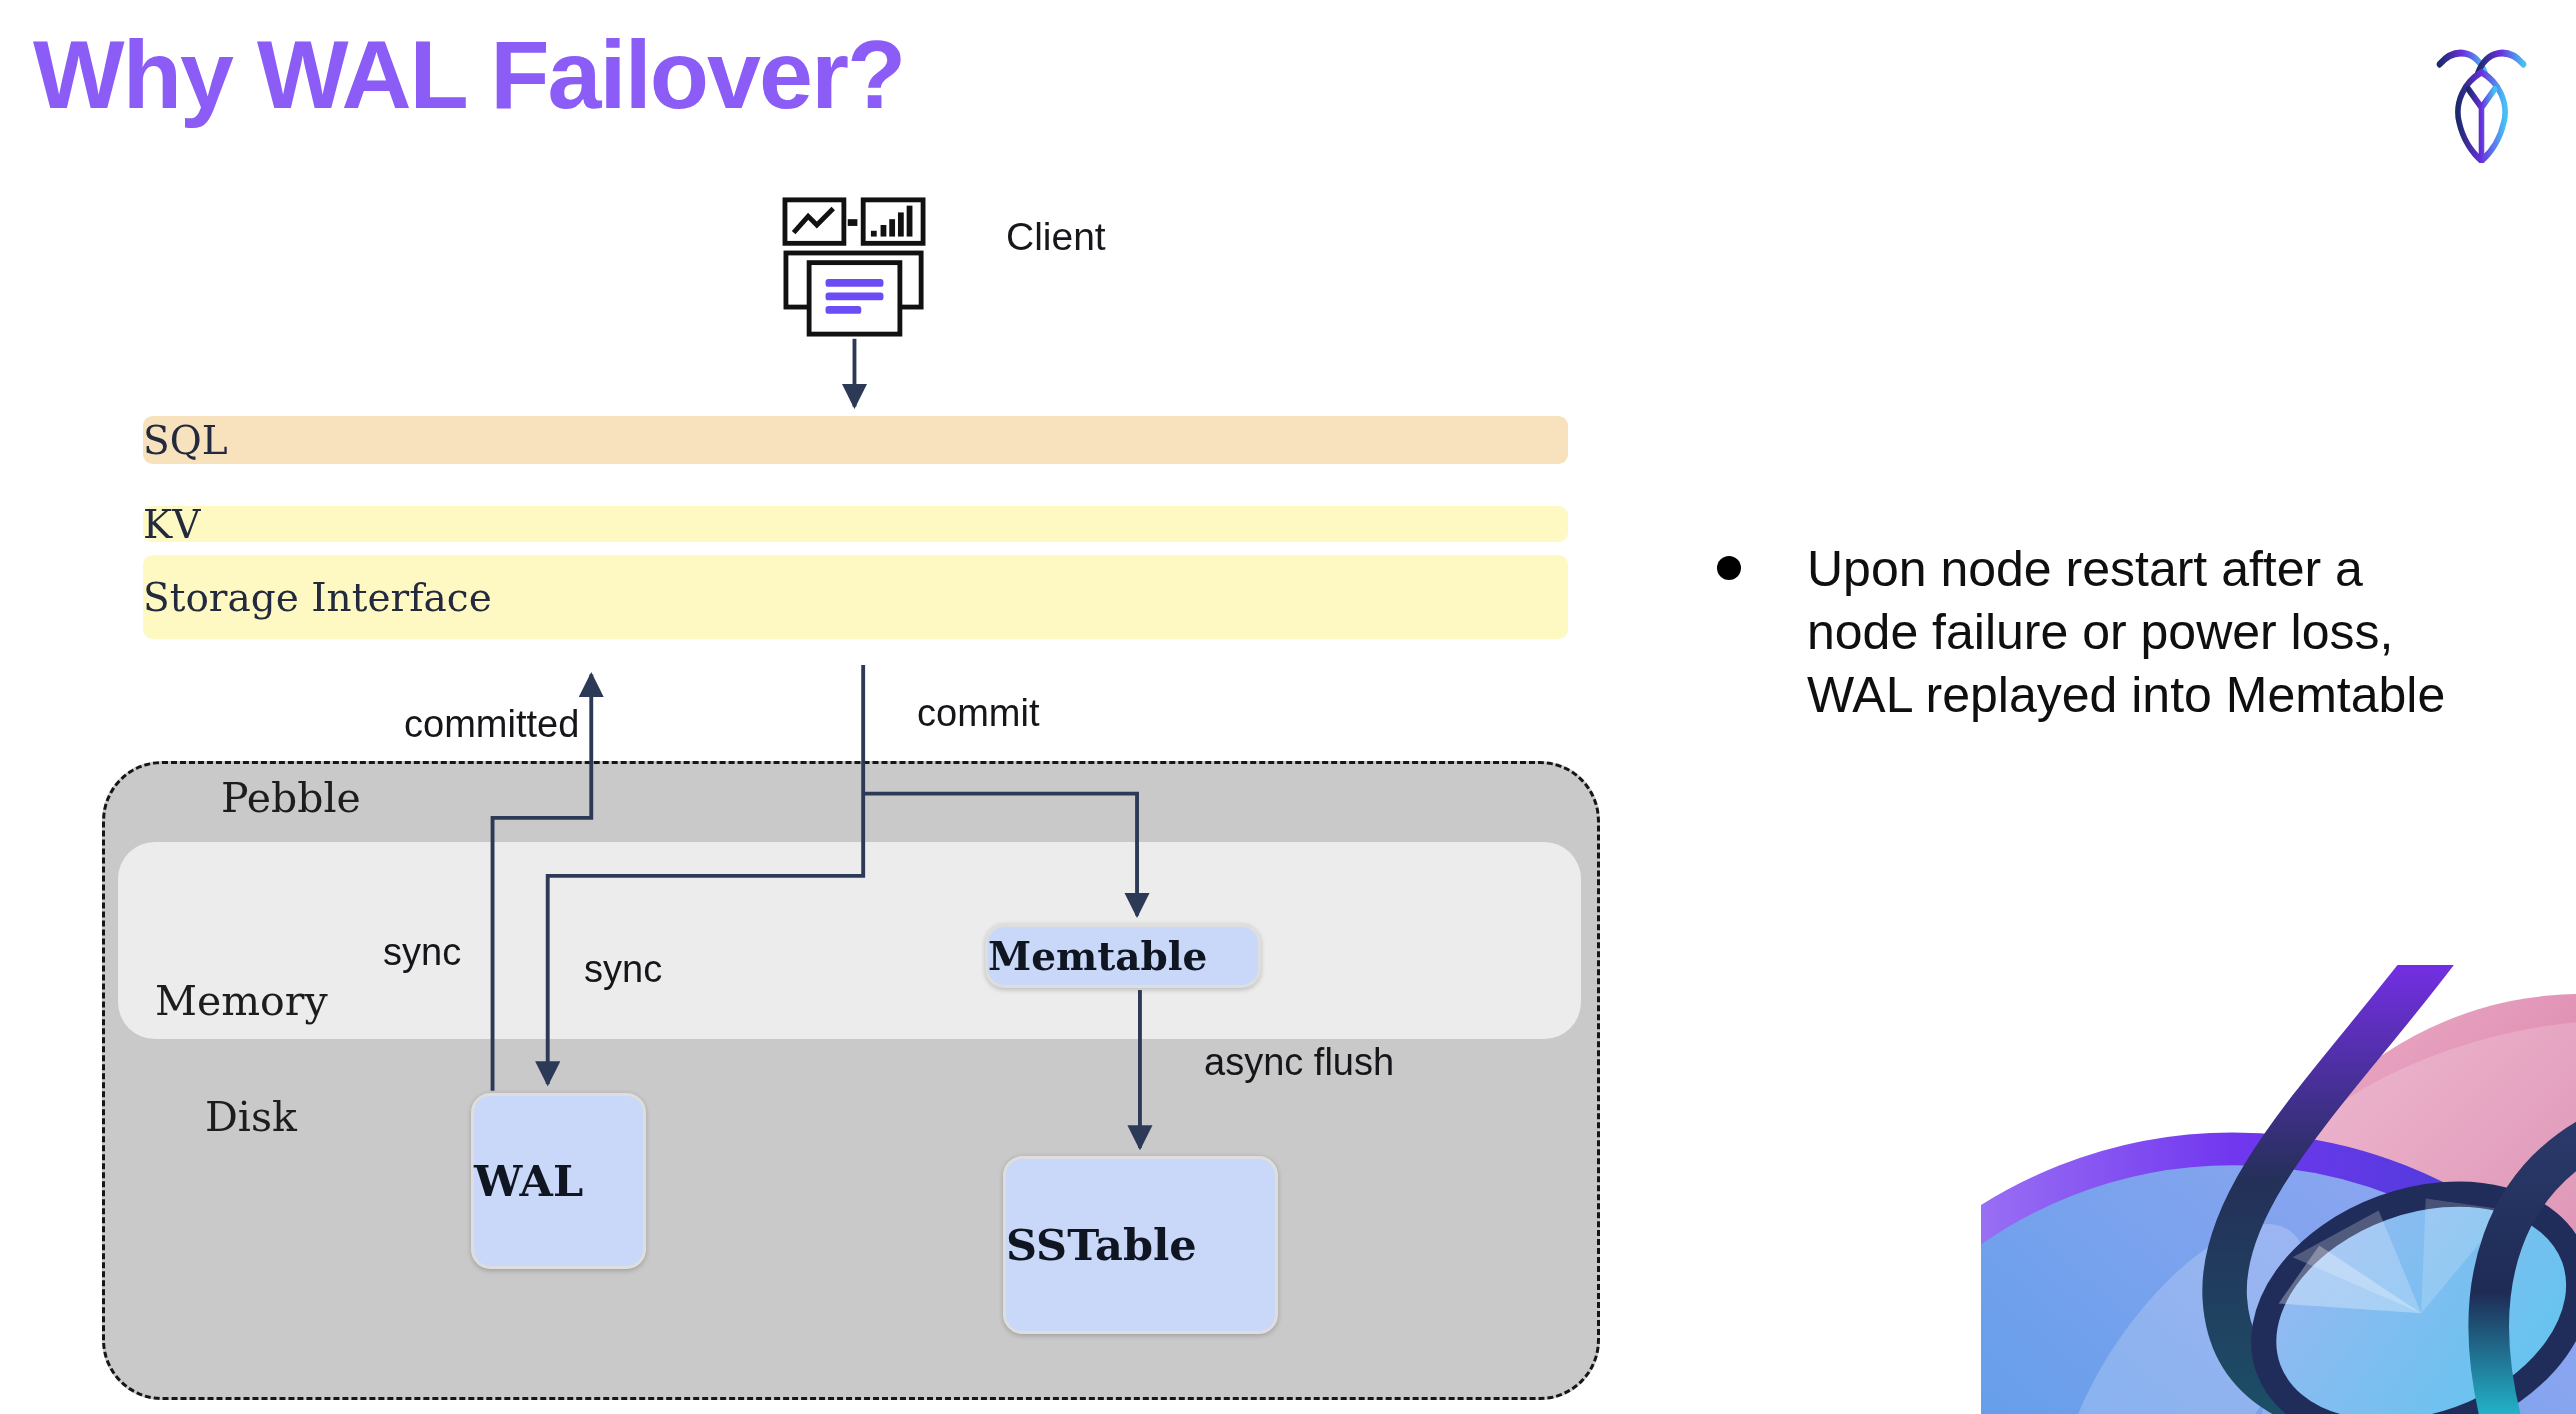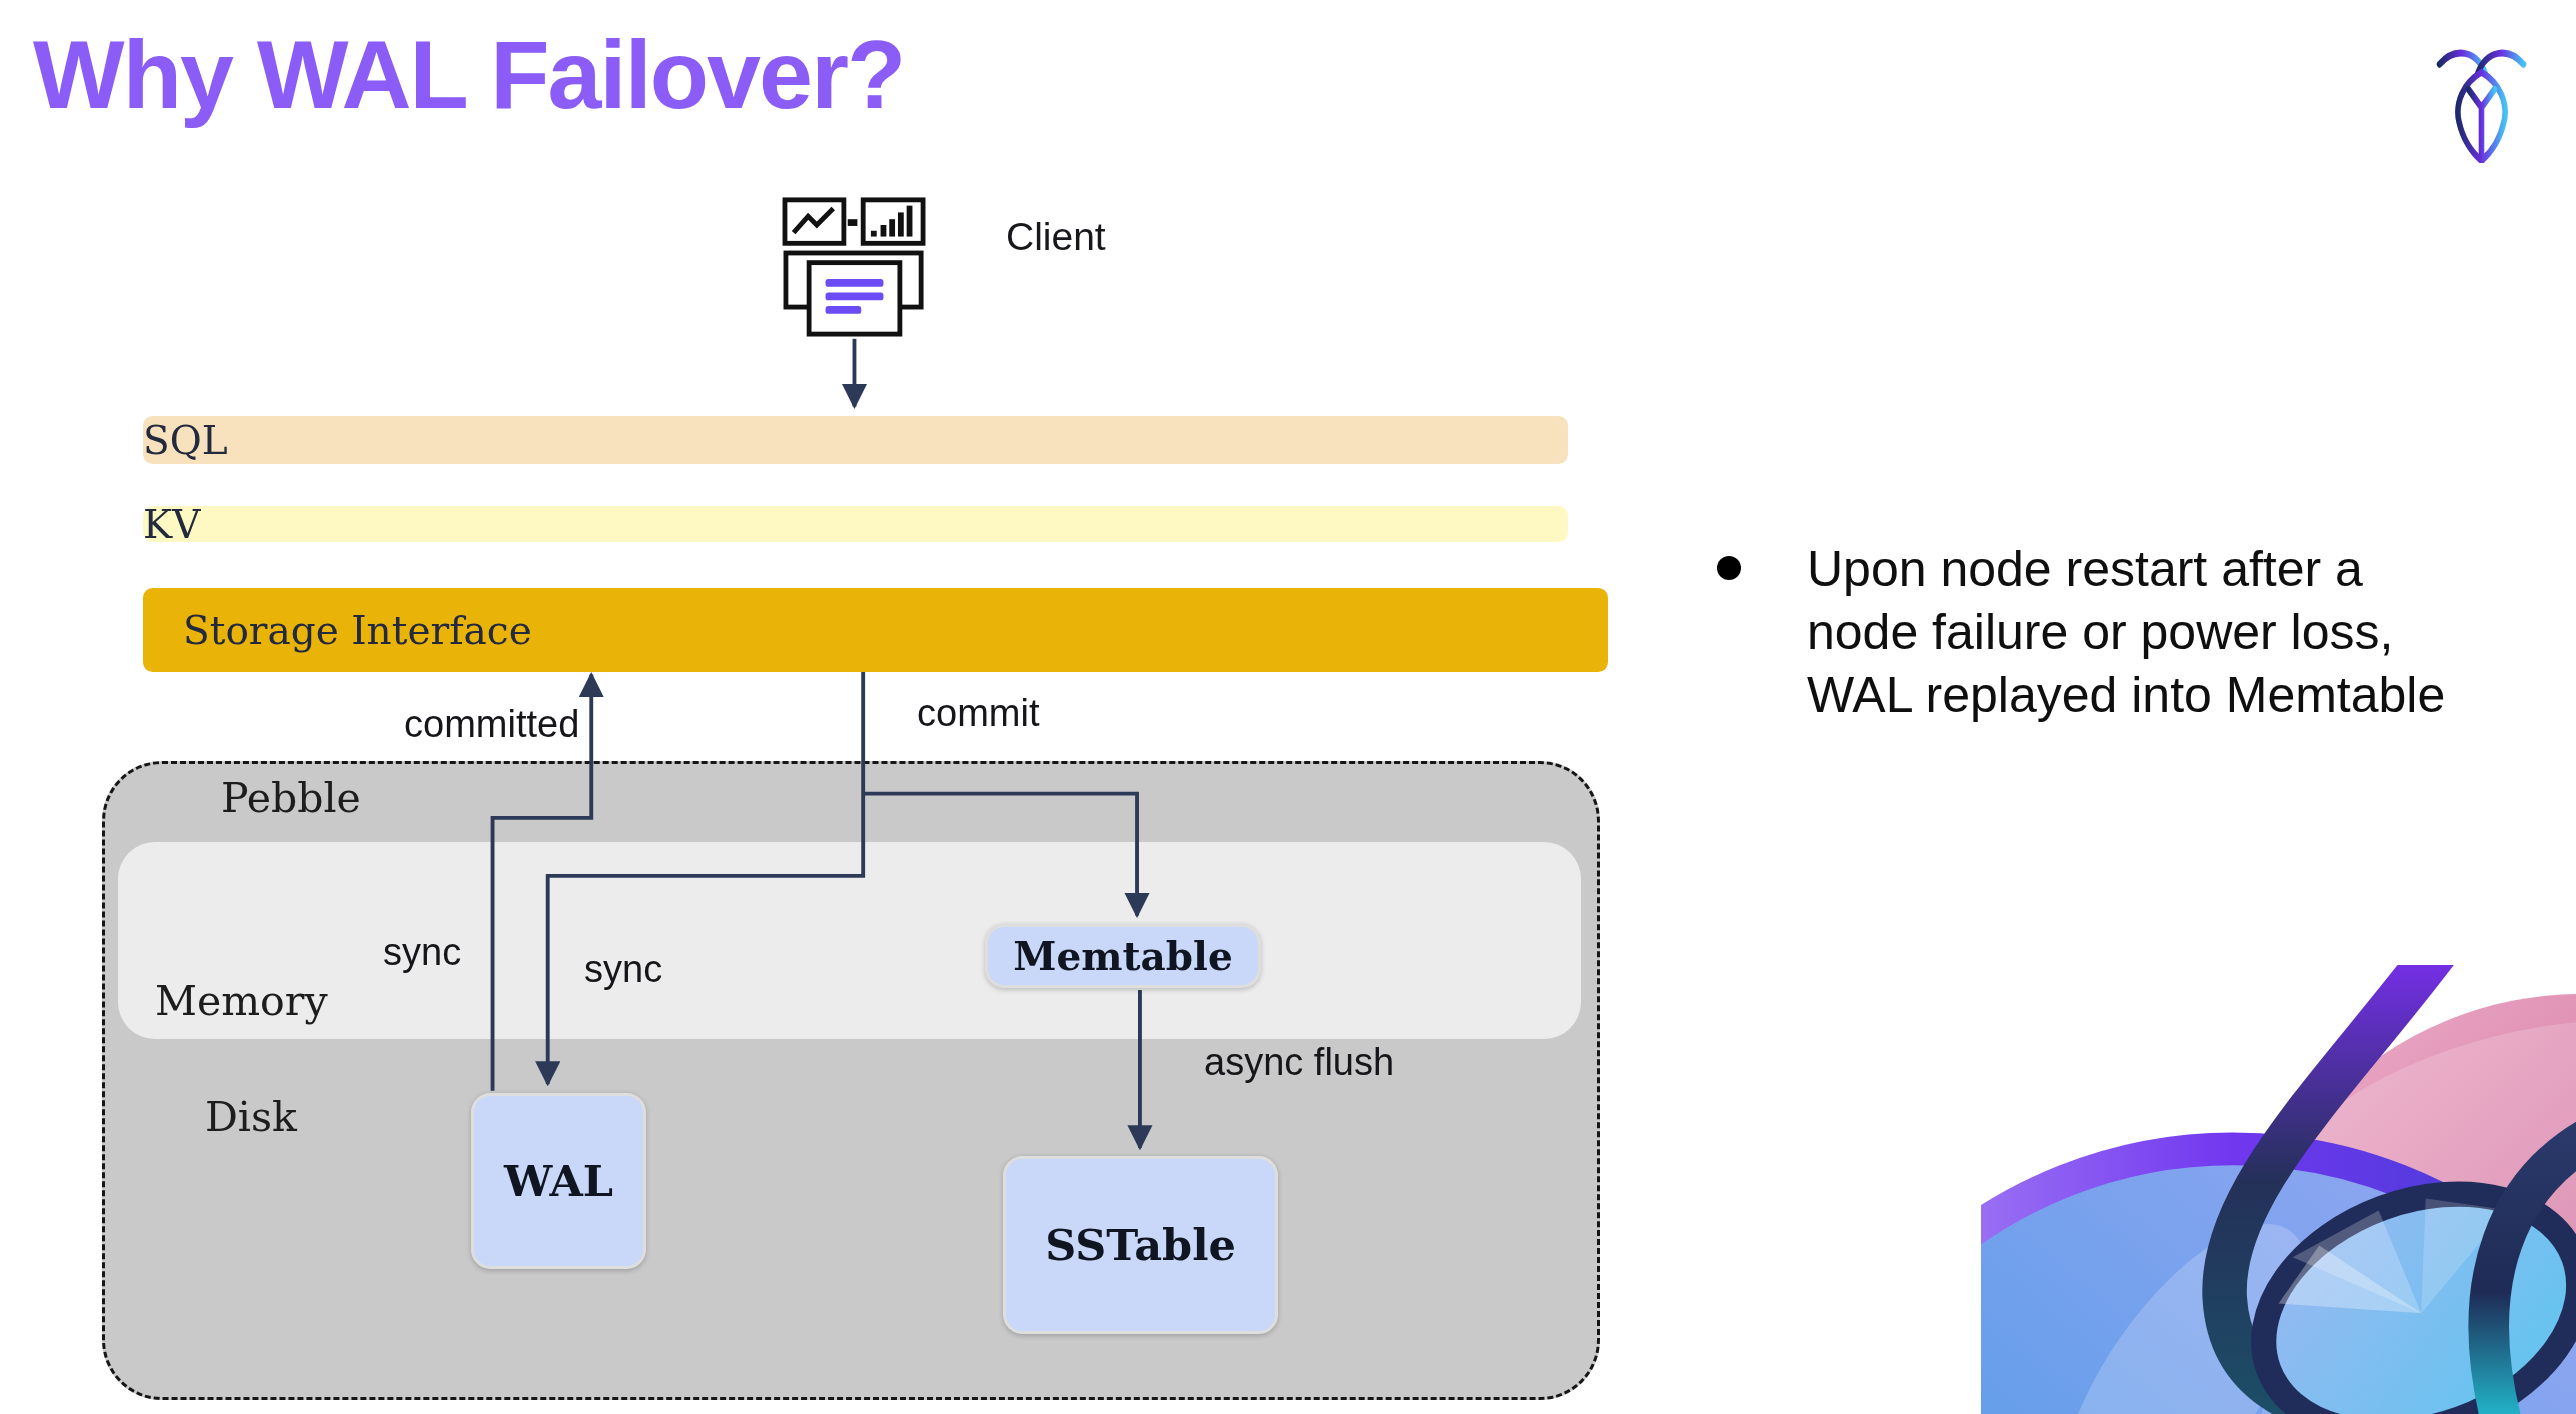--- a/index.html
+++ b/index.html
@@ -18,35 +18,35 @@
   .client-label{position:absolute;left:1006px;top:215px;font-size:39px;color:#17171c;}
 
   
   .edges{position:absolute;left:0;top:0;width:2576px;height:1415px;pointer-events:none;}
 
   
   .bar{position:absolute;left:143px;width:1425px;display:flex;align-items:center;justify-content:flex-start;
        border-radius:9.7px;font-family:"DejaVu Serif","Liberation Serif",serif;font-size:39px;color:#232a3d;}
   .bar-sql{top:416px;height:48px;background:#f7e2bd;}
   .bar-kv{top:506px;height:36px;background:#fef9c3;}
-  .bar-storage{top:588px;height:84px;background:#eab308;padding-left:40px;}
+  .bar-storage{top:555px;height:84px;background:#fef9c3;}
 
   
   .pebble{position:absolute;left:102px;top:761px;width:1498px;height:639px;background:#c9c9c9;
           border:3.9px dashed #161616;border-radius:60px;box-sizing:border-box;}
   .memory-band{position:absolute;left:118px;top:842px;width:1463px;height:197px;background:#ececec;
           border-radius:37px;}
   .zone-label{position:absolute;font-family:"DejaVu Serif","Liberation Serif",serif;font-size:41px;color:#1d1d1d;}
   .pebble-label{left:221px;top:774px;}
   .memory-label{left:155px;top:977px;}
   .disk-label{left:205px;top:1093px;}
 
   
   .node{position:absolute;background:#c9d8f8;border:3.9px solid #dedede;border-radius:19.4px;
-        display:flex;align-items:center;justify-content:center;box-sizing:border-box;
+        display:flex;align-items:center;justify-content:flex-start;box-sizing:border-box;
         font-family:"DejaVu Serif","Liberation Serif",serif;font-weight:700;color:#101522;
         box-shadow:0 1.9px 4.8px rgba(0,0,0,0.20);}
   .node-wal{left:463px;top:1093px;width:175px;height:176px;font-size:43px;margin-left:8px;}
   .node-memtable{left:985px;top:924px;width:276px;height:64px;font-size:39px;}
   .node-sstable{left:1003px;top:1156px;width:275px;height:178px;font-size:43px;}
 
   
   .edge-label{position:absolute;font-size:38px;color:#15151a;}
   .lbl-committed{left:404px;top:703px;}
   .lbl-commit{left:917px;top:692px;}

